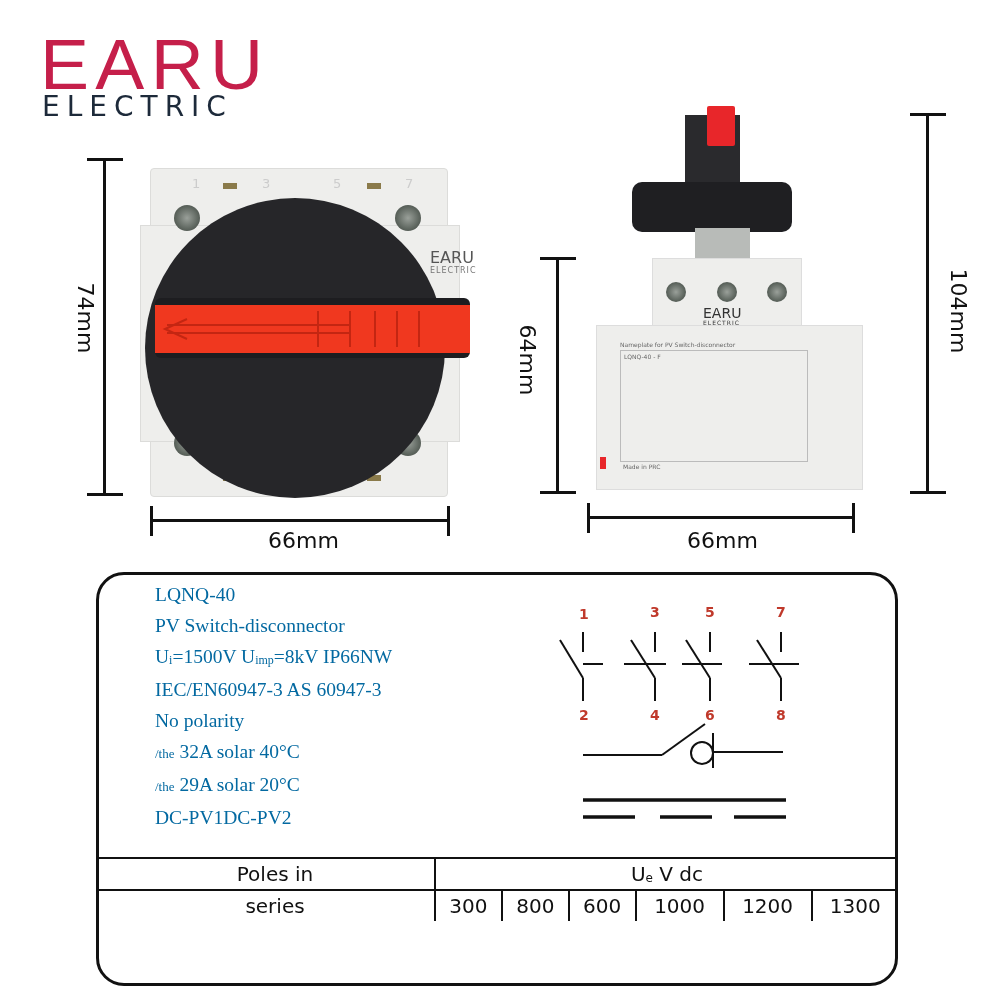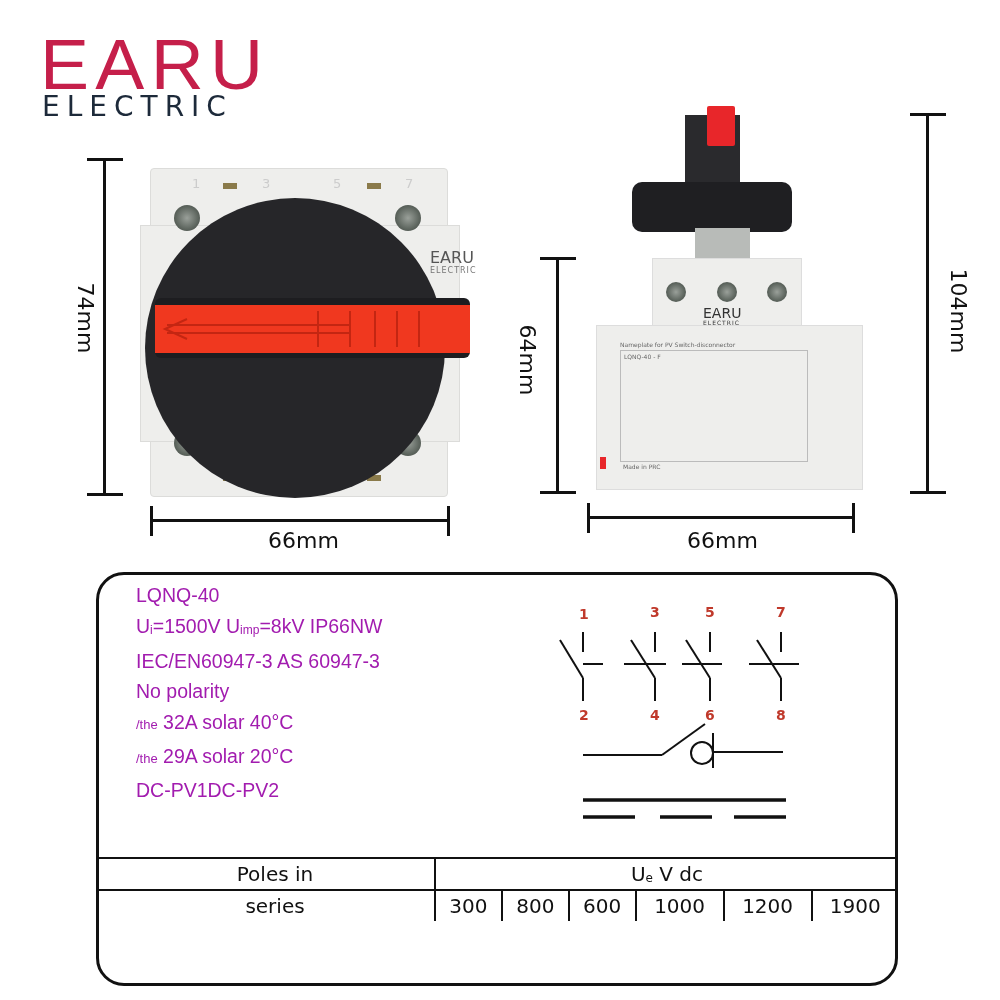--- a/index.html
+++ b/index.html
@@ -25,21 +25,21 @@
   
   .side-dial{left:632px;top:182px;width:160px;height:50px;border-radius:10px;background:#1f1f22;}
   .side-dial-top{left:685px;top:115px;width:55px;height:75px;background:#2a2a2d;}
   .side-red{left:707px;top:106px;width:28px;height:40px;background:#e8262a;border-radius:2px;}
   .side-shaft{left:695px;top:228px;width:55px;height:35px;background:#b8bbb8;}
   .side-upper{left:652px;top:258px;width:148px;height:70px;background:#eeeeec;border:1px solid #ddd;}
   .side-lower{left:596px;top:325px;width:265px;height:163px;background:#eeeeec;border:1px solid #ddd;}
   .nameplate-text{font-size:6px;color:#666;line-height:8px;}
   
   .spec-box{left:96px;top:572px;width:802px;height:414px;border:3px solid #111;border-radius:28px;box-sizing:border-box;}
-  .spec-lines{left:136px;top:580px;font-family:Liberation Sans, sans-serif;font-size:19.5px;line-height:30.8px;color:#a21caf;}
+  .spec-lines{left:155px;top:580px;font-family:Liberation Serif, serif;font-size:19.5px;line-height:30.8px;color:#0369a1;}
   .spec-lines div{white-space:nowrap;}
   .small{font-size:13px;}
   .sub{font-size:12px;vertical-align:-1px;}
   .term{font-family:"DejaVu Sans",sans-serif;font-size:14px;color:#c0392b;font-weight:bold;}
   
   .spec-table{left:96px;top:857px;width:802px;border-collapse:collapse;font-family:"DejaVu Sans Mono","DejaVu Sans",sans-serif;}
   table.spec-table td{border:2px solid #111;text-align:center;font-family:"DejaVu Sans",sans-serif;font-size:20px;padding:0;height:30px;color:#111;}
   table.spec-table tr td:first-child{border-left:none;padding-left:20px;}
   table.spec-table tr td:last-child{border-right:none;}
   table.spec-table tr:last-child td{border-bottom:none;}
@@ -127,20 +127,21 @@
 
   <div class="abs cap-v" style="left:587px;top:503px;height:30px;"></div>
   <div class="abs hline" style="left:587px;top:516px;width:268px;"></div>
   <div class="abs cap-v" style="left:852px;top:503px;height:30px;"></div>
   <div class="abs dim-label" style="left:687px;top:528px;">66mm</div>
 </div>
 
 <div class="abs spec-box"></div>
 <div class="abs spec-lines">
   <div>LQNQ-40</div>
+  <div>PV Switch-disconnector</div>
   <div><span>U</span><span class="sub">i</span><span>=1500V</span> <span>U</span><span class="sub">imp</span><span>=8kV IP66NW</span></div>
   <div>IEC/EN60947-3 AS 60947-3</div>
   <div>No polarity</div>
   <div><span class="small">/the</span> <span>32A solar 40°C</span></div>
   <div><span class="small">/the</span> <span>29A solar 20°C</span></div>
   <div>DC-PV1DC-PV2</div>
 </div>
 
 <div>
   <div class="abs term" style="left:579px;top:606px;">1</div>
@@ -195,16 +196,16 @@
     <td style="width:318px;border-top:2px solid #111;">Poles in</td>
     <td colspan="6" style="border-top:2px solid #111;"><span>U</span><span class="sub">e</span><span> V dc</span></td>
   </tr>
   <tr>
     <td>series</td>
     <td>300</td>
     <td>800</td>
     <td>600</td>
     <td>1000</td>
     <td>1200</td>
-    <td>1900</td>
+    <td>1300</td>
   </tr>
 </tbody>
   </table>
 
 </body></html>

